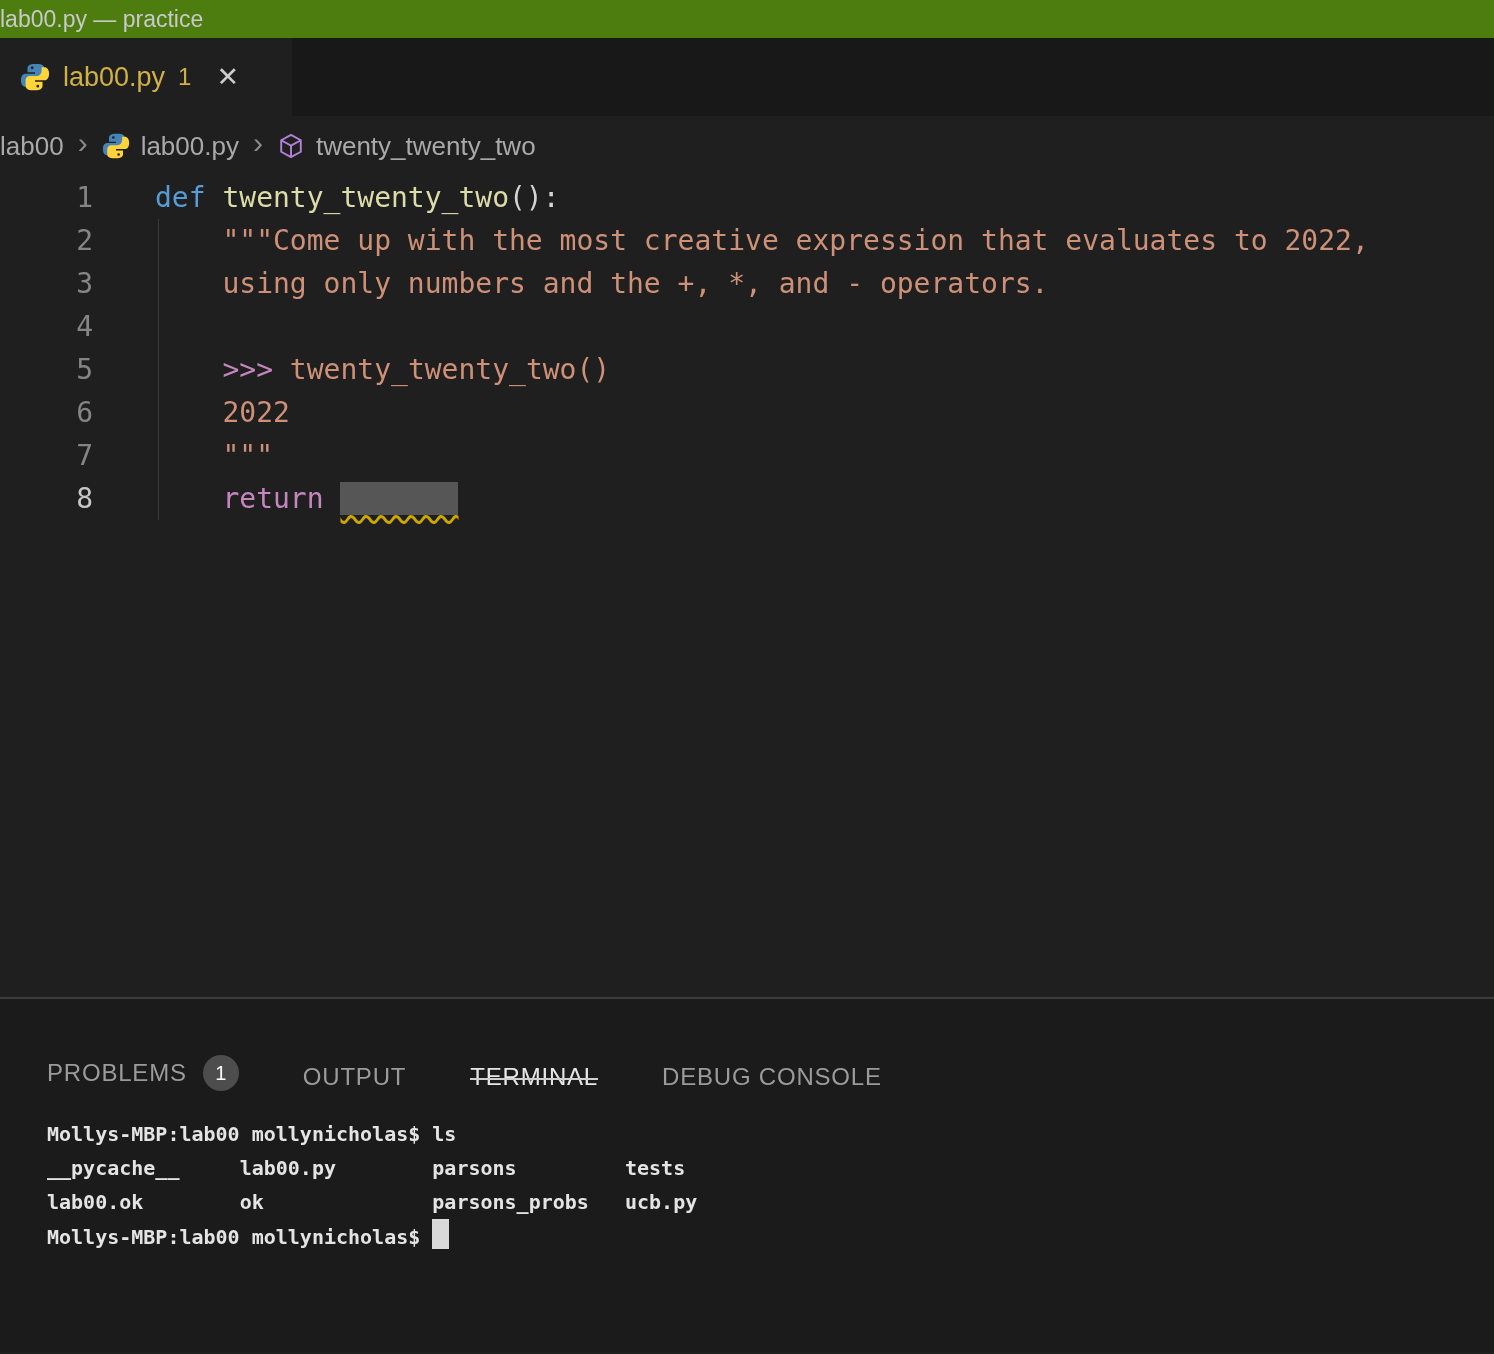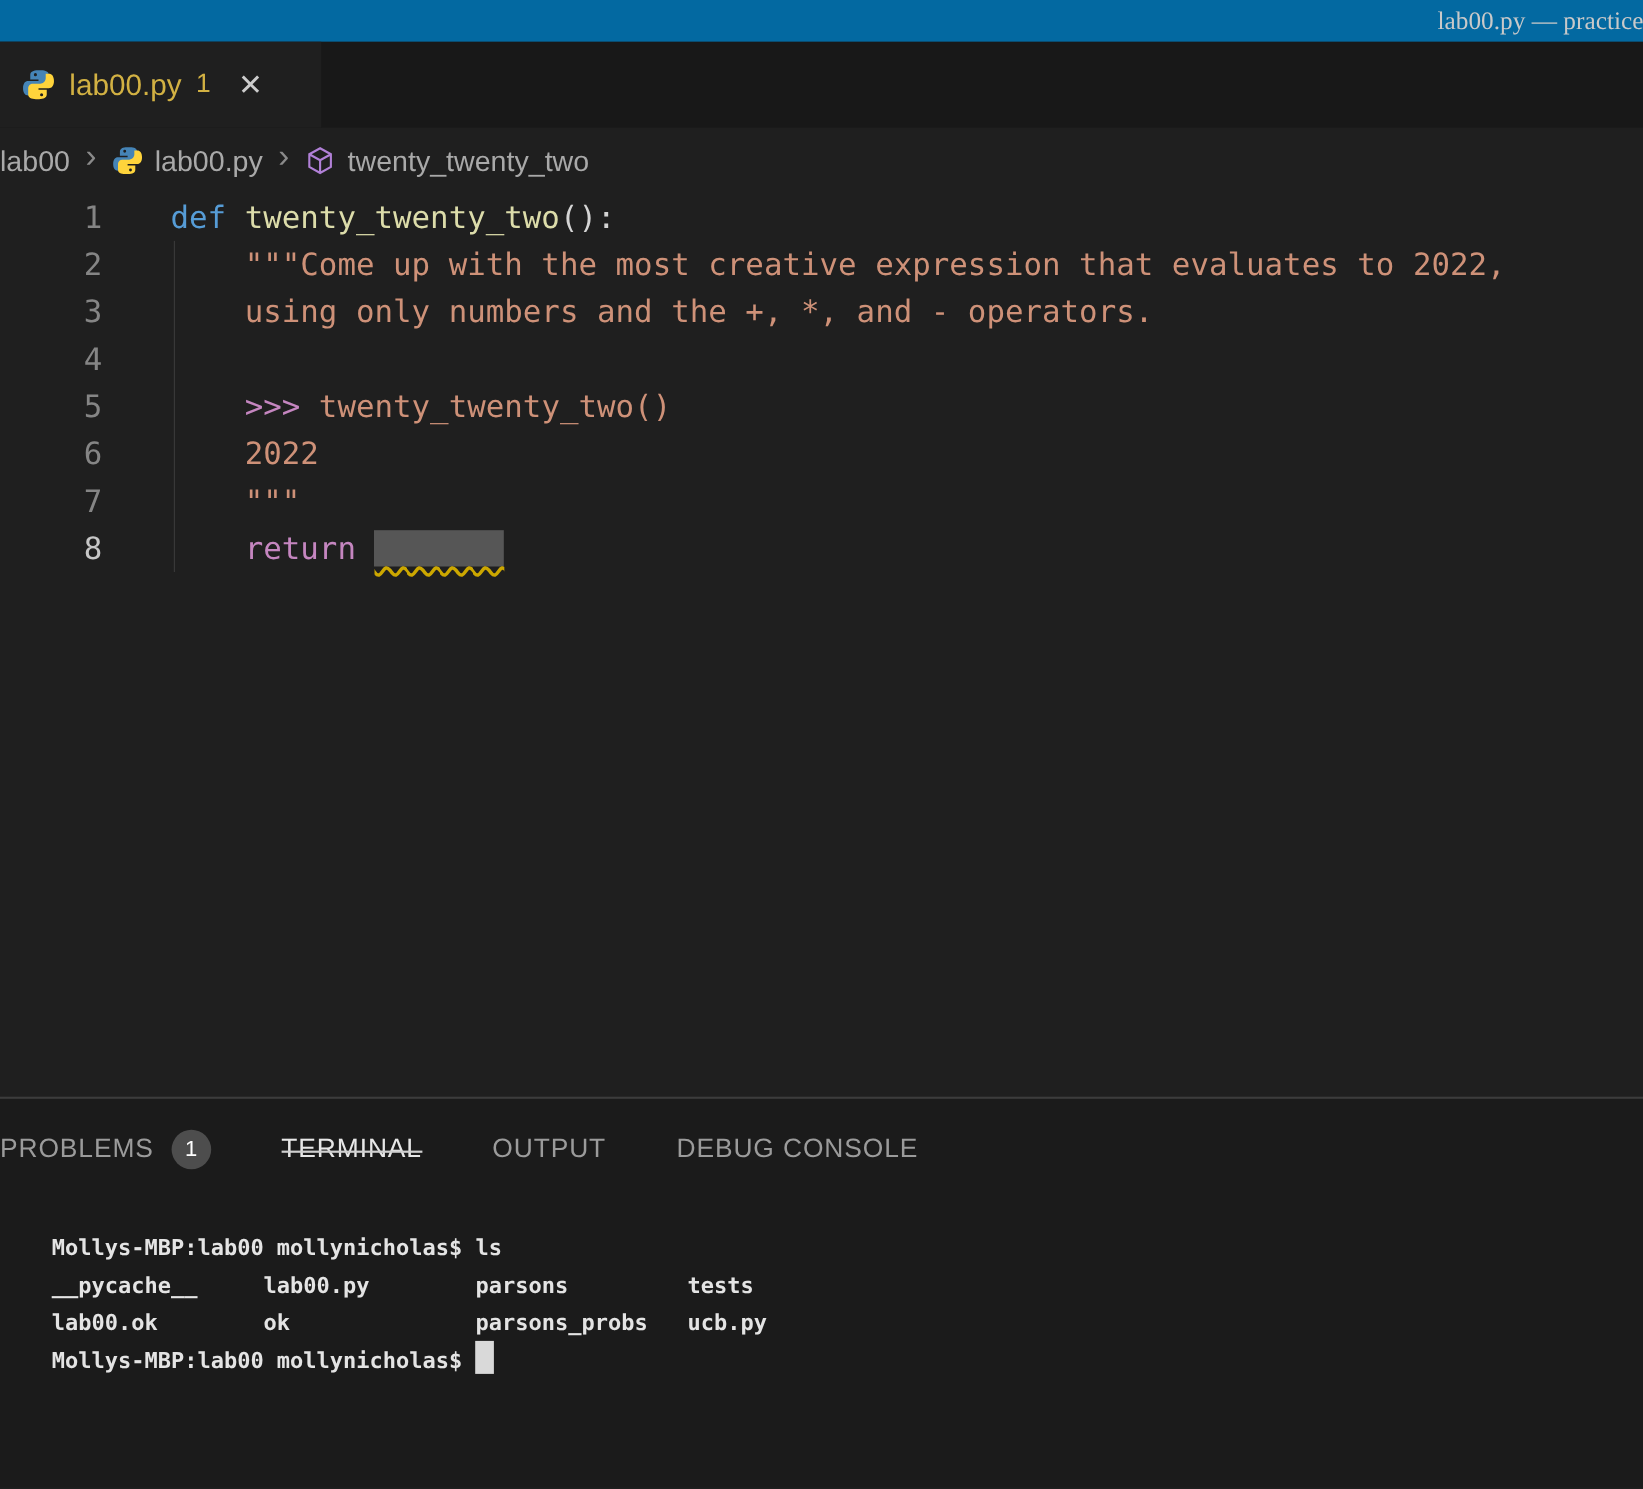--- a/index.html
+++ b/index.html
@@ -6,23 +6,23 @@
   html,body { width: 1494px; height: 1354px; }
   body {
     background: #1f1f1f;
     overflow: hidden;
     font-family: "Liberation Sans", sans-serif;
     -webkit-font-smoothing: antialiased;
   }
 
   
   .titlebar {
-    height: 38px; background: #0369a1;
-    display: flex; align-items: center; justify-content: flex-end;
-    color: #c9c9c9; font-size: 23px; font-family: Liberation Serif, serif;
+    height: 38px; background: #4d7c0f;
+    display: flex; align-items: center; justify-content: flex-start;
+    color: #c9c9c9; font-size: 23px;
   }
 
   
   .tabstrip { height: 78px; background: #181818; display: flex; }
   .tab {
     width: 292px; background: #1f1f1f;
     display: flex; align-items: center;
     padding: 0 14px 0 20px; gap: 13px;
   }
   .tab .filename { color: var(--c-tabLabel); font-size: 27px; }
@@ -59,22 +59,22 @@
     text-decoration: underline wavy var(--c-warning);
     text-decoration-thickness: 2.5px;
     text-underline-offset: 7px;
     text-decoration-skip-ink: none;
   }
 
   
   .panel-divider { height: 2px; background: #3c3c3c; }
   .panel { background: #1b1b1b; height: 353px; }
   .panel-tabs {
-    height: 92px; display: flex; align-items: center;
-    gap: 64px;
+    height: 92px; display: flex; align-items: flex-end;
+    padding-left: 47px; gap: 64px;
   }
   .panel-tab {
     display: flex; align-items: center; gap: 16px;
     color: #9b9b9b; font-size: 24px; letter-spacing: 0.8px;
     position: relative; cursor: pointer;
   }
   .panel-tab.active { color: #e7e7e7; }
   .panel-tab.active::after {
     content: ""; position: absolute; left: 0; right: 0; bottom: 11px;
     height: 2px; background: #cfcfcf;
@@ -152,24 +152,24 @@
     </div>
 </div>
 
 <div class="panel-divider"></div>
 <div class="panel">
   <div class="panel-tabs">
       <div class="panel-tab">
         <span>PROBLEMS</span>
         <span class="ptab-badge">1</span>
       </div>
+      <div class="panel-tab">
+        <span>OUTPUT</span>
+      </div>
       <div class="panel-tab active">
         <span>TERMINAL</span>
-      </div>
-      <div class="panel-tab">
-        <span>OUTPUT</span>
       </div>
       <div class="panel-tab">
         <span>DEBUG CONSOLE</span>
       </div>
     </div>
   <div class="terminal"><div class="term-line">Mollys-MBP:lab00 mollynicholas$ ls</div><div class="term-line">__pycache__     lab00.py        parsons         tests</div><div class="term-line">lab00.ok        ok              parsons_probs   ucb.py</div><div class="term-line">Mollys-MBP:lab00 mollynicholas$ <span class="cursor"></span></div></div>
 </div>
 
 </body></html>

